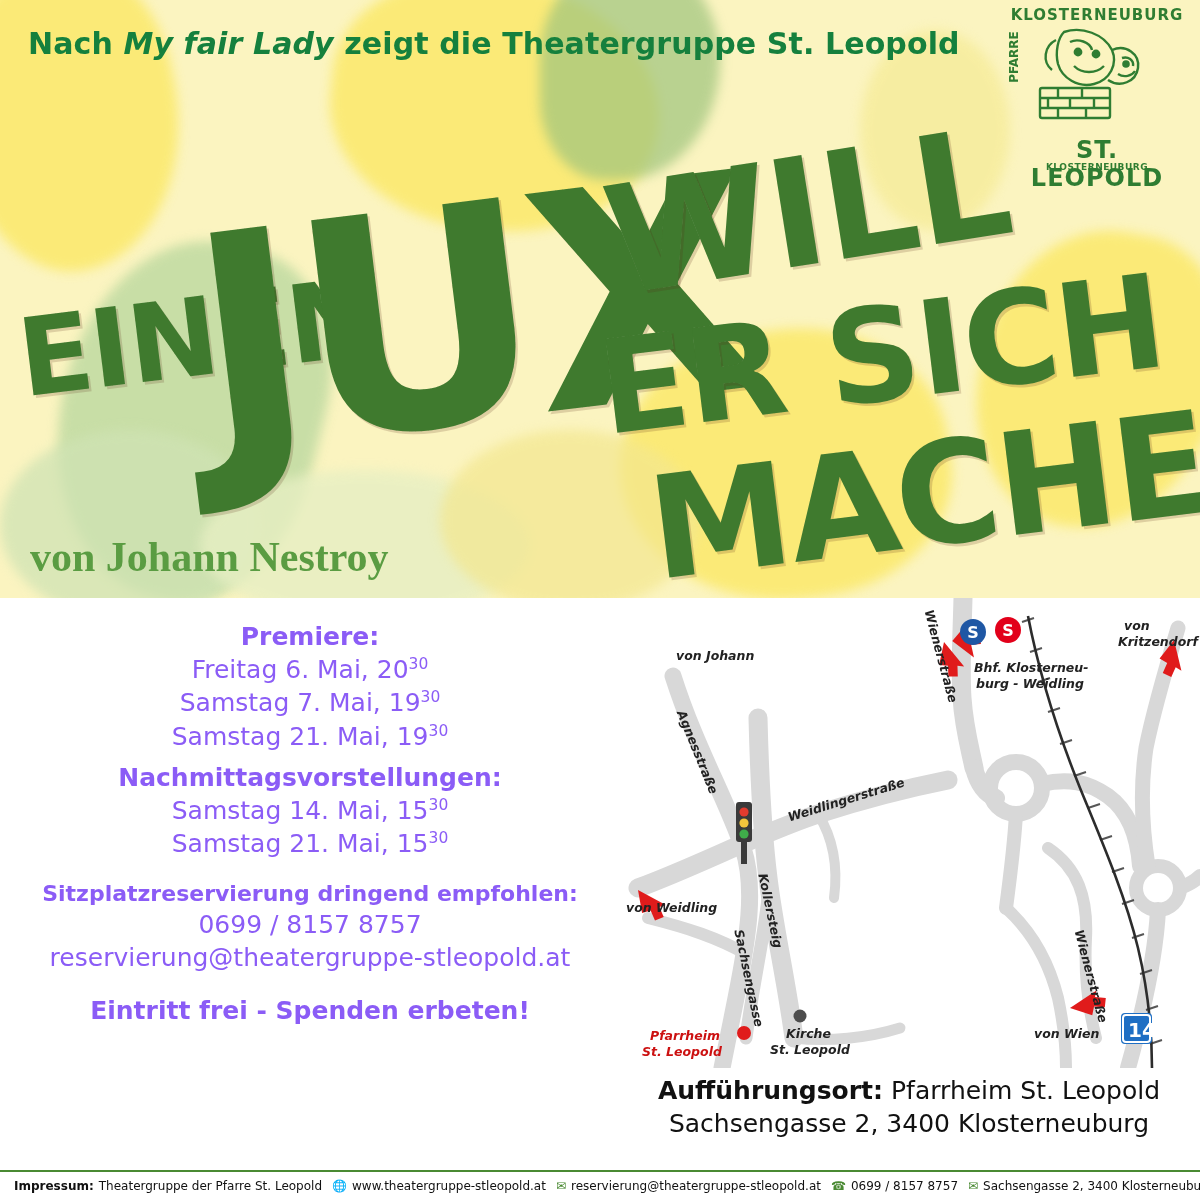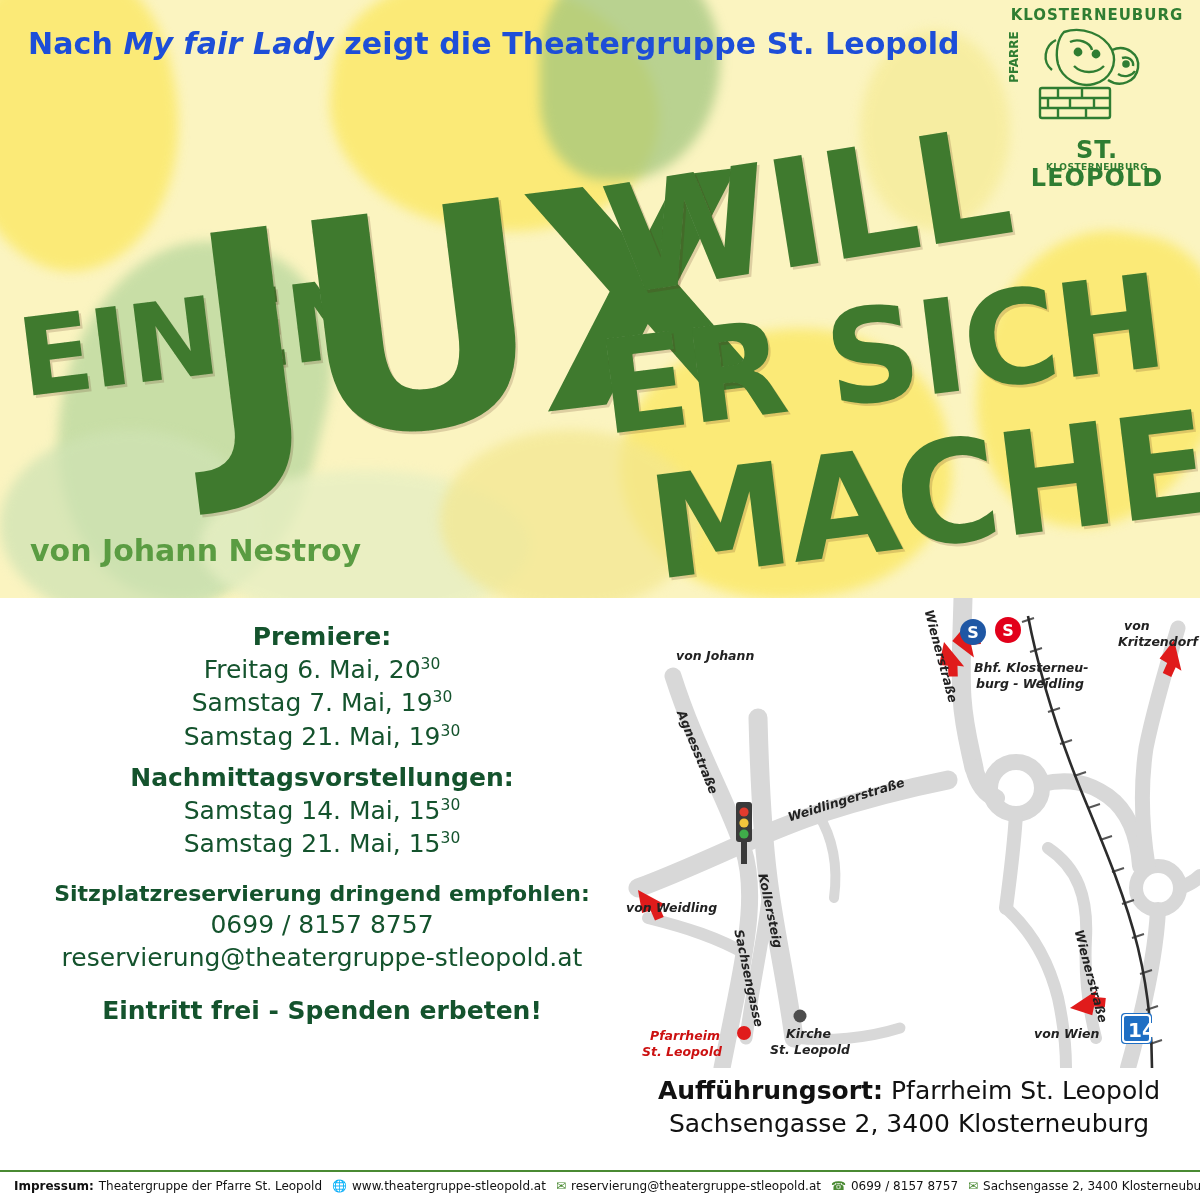--- a/index.html
+++ b/index.html
@@ -36,29 +36,29 @@
         border-radius:50%; opacity:.75;}
   .b8 { left:200px; top:470px; width:330px; height:150px; background:#e7efc3;
         border-radius:50%; opacity:.8;}
   .b9 { left:860px; top:30px; width:150px; height:200px; background:#f6ec9a;
         border-radius:50%; opacity:.8;}
   .b10 { left:440px; top:430px; width:260px; height:180px; background:#f3e78f;
         border-radius:50%; opacity:.7;}
 
   #tagline {
     position:absolute; left:28px; top:26px;
-    font-size:30px; color:#1d4ed8; font-weight:700;
+    font-size:30px; color:#15803d; font-weight:700;
     letter-spacing:.1px;
     white-space:nowrap;
   }
   #tagline .it { font-style:italic; }
 
   #byline {
     position:absolute; left:30px; top:533px;
-    font-size:30px; color:#5a9c42; font-weight:600;
+    font-size:42px; color:#5a9c42; font-weight:600;font-family:Liberation Serif, serif;
   }
 
   
   #title-wrap { position:absolute; left:0; top:70px; width:1200px; height:470px; }
   .tword {
     position:absolute;
     font-family:"DejaVu Sans", sans-serif;
     font-weight:700;
     color:#3f7a2e;
     text-transform:uppercase;
@@ -90,21 +90,21 @@
   #logo .lg-city { position:absolute; left:0; top:158px; width:182px; text-align:center;
      font-size:9px; font-weight:700; letter-spacing:.5px; }
   #logo svg { position:absolute; left:28px; top:20px; }
 
   
   #lower {
     position:absolute; left:0; top:598px; width:1200px; height:602px; background:#fff;
   }
   #infocol {
     position:absolute; left:0; top:12px; width:620px; text-align:center;
-    font-size:25px; color:#14532d;margin-left:12px;
+    font-size:25px; color:#8b5cf6;
   }
   #infocol .hd { font-weight:700; font-size:25px; margin-top:12px; }
   #infocol .ln { font-size:25px; margin-top:4px; }
   sup.t { font-size:.62em; vertical-align:super; }
 
   #resv-hd { font-weight:700; font-size:22px; margin-top:22px; }
   #free { font-weight:700; font-size:25px; margin-top:24px; }
 
   
   #map {

